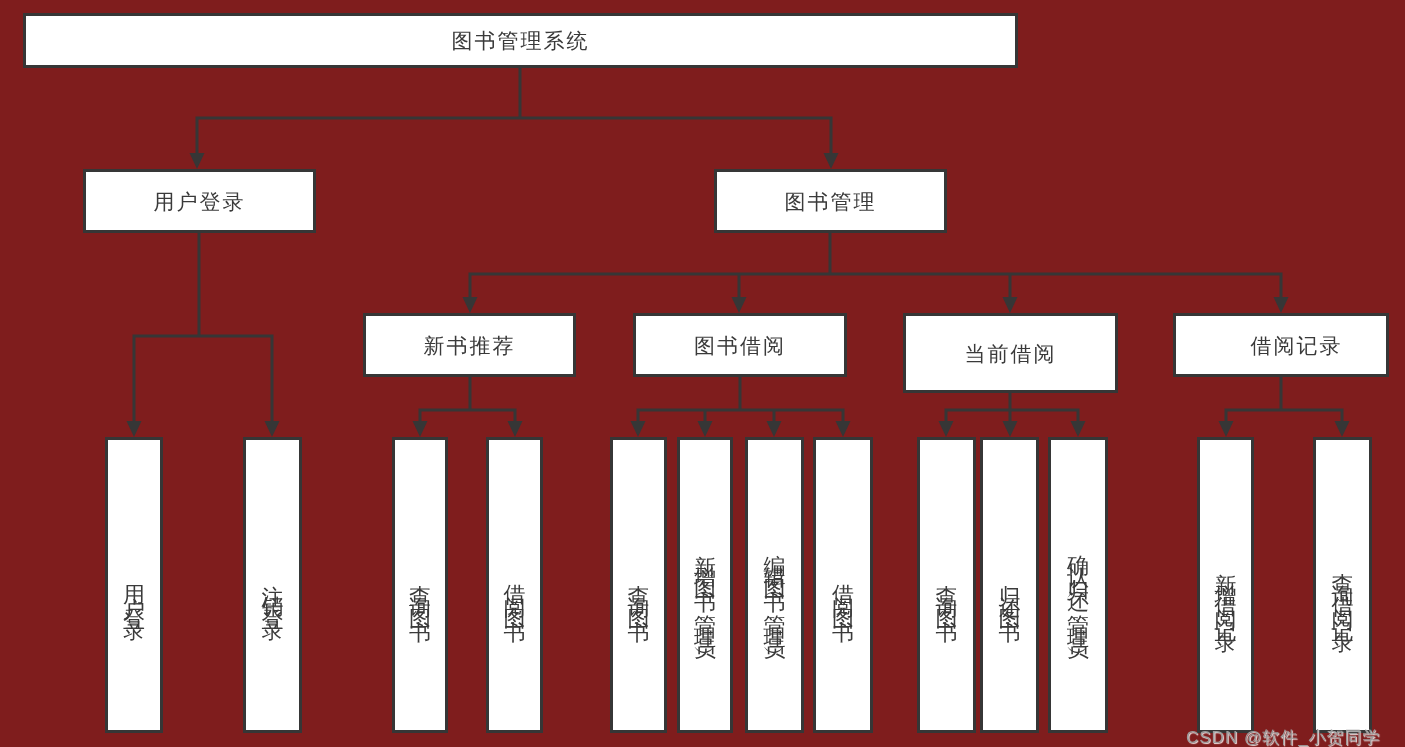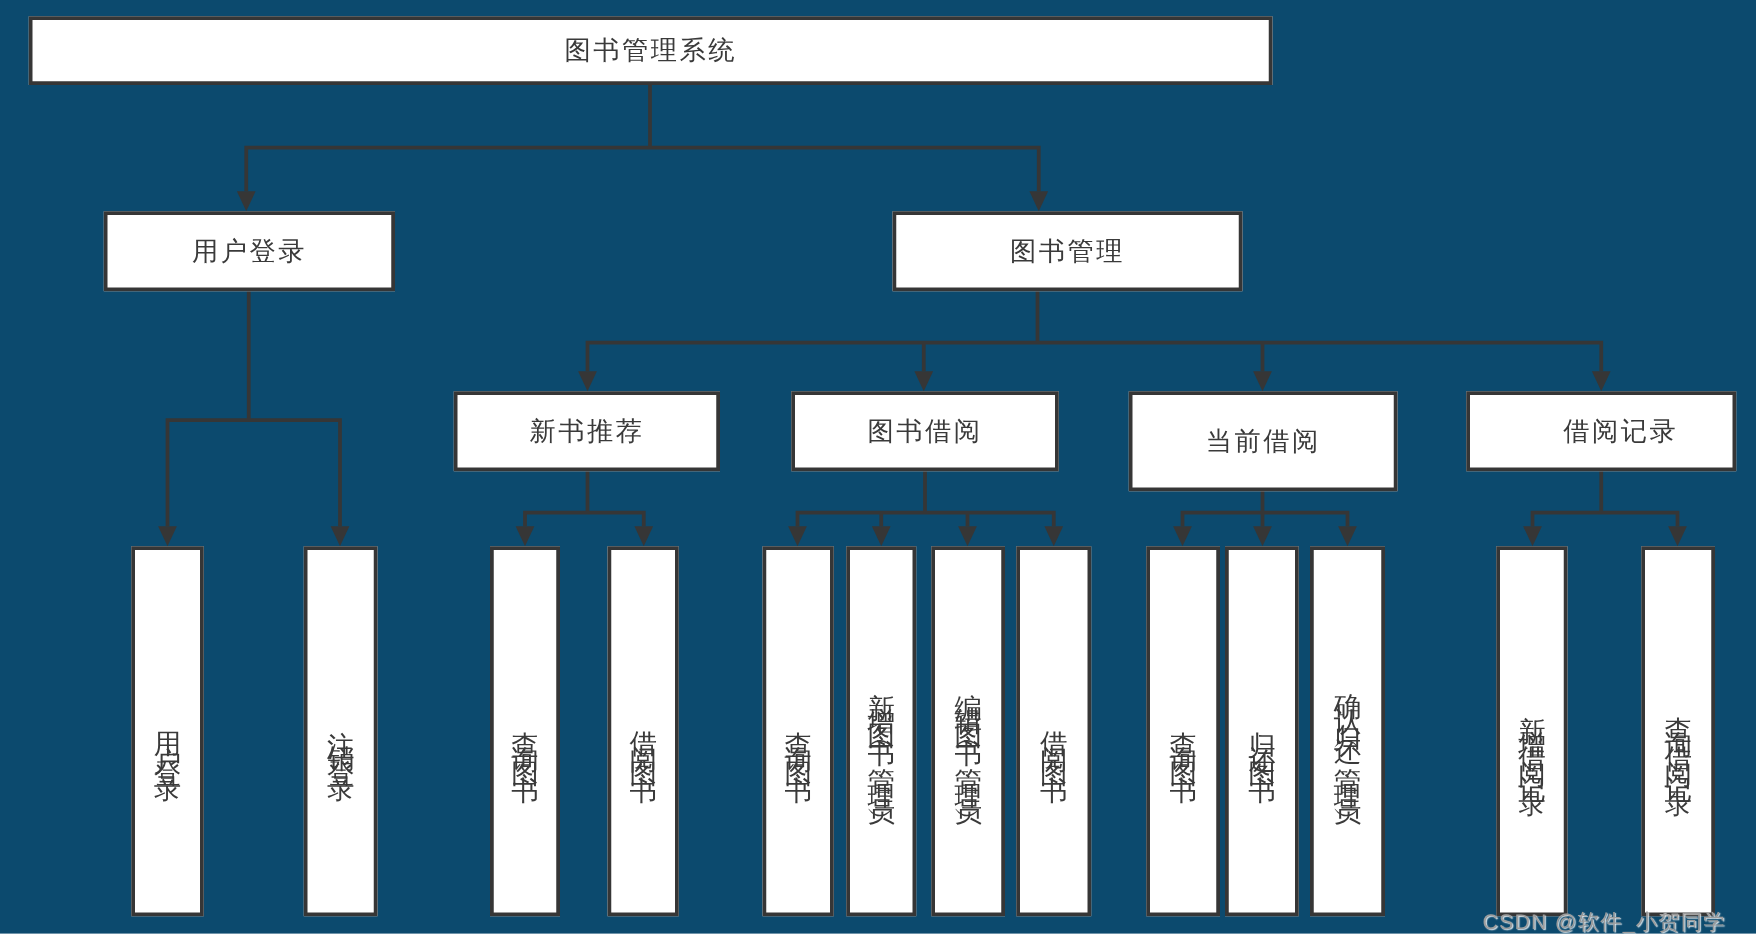--- a/index.html
+++ b/index.html
@@ -5,21 +5,21 @@
   html, body {
     margin: 0;
     padding: 0;
     background: #ffffff;
     font-family: "Liberation Sans", "DejaVu Sans", sans-serif;
   }
   #canvas {
     position: relative;
     width: 1405px;
     height: 747px;
-    background: #0c4a6e;
+    background: #7f1d1d;
     overflow: hidden;
   }
   #connectors {
     position: absolute;
     left: 0;
     top: 0;
     width: 1405px;
     height: 747px;
   }
   .node {
@@ -84,21 +84,21 @@
              M1334.5 421 H1349.5 L1342 437 Z"></path>
   </svg>
 
   <div class="node hnode" style="left:23px; top:13px; width:995px; height:55px;">
     <span class="label">图书管理系统</span>
   </div>
 
   <div class="node hnode" style="left:83px; top:169px; width:233px; height:64px;">
     <span class="label">用户登录</span>
   </div>
-  <div class="node hnode" style="left:714px; top:169px; width:280px; height:64px;">
+  <div class="node hnode" style="left:714px; top:169px; width:233px; height:64px;">
     <span class="label">图书管理</span>
   </div>
 
   <div class="node hnode" style="left:363px; top:313px; width:213px; height:64px;">
     <span class="label">新书推荐</span>
   </div>
   <div class="node hnode" style="left:633px; top:313px; width:214px; height:64px;">
     <span class="label">图书借阅</span>
   </div>
   <div class="node hnode" style="left:903px; top:313px; width:215px; height:80px;">

